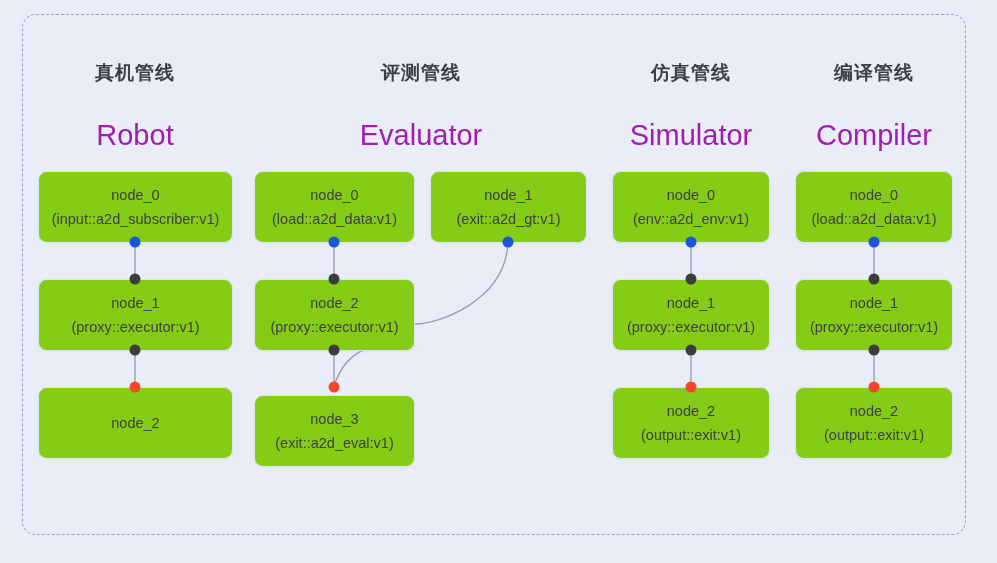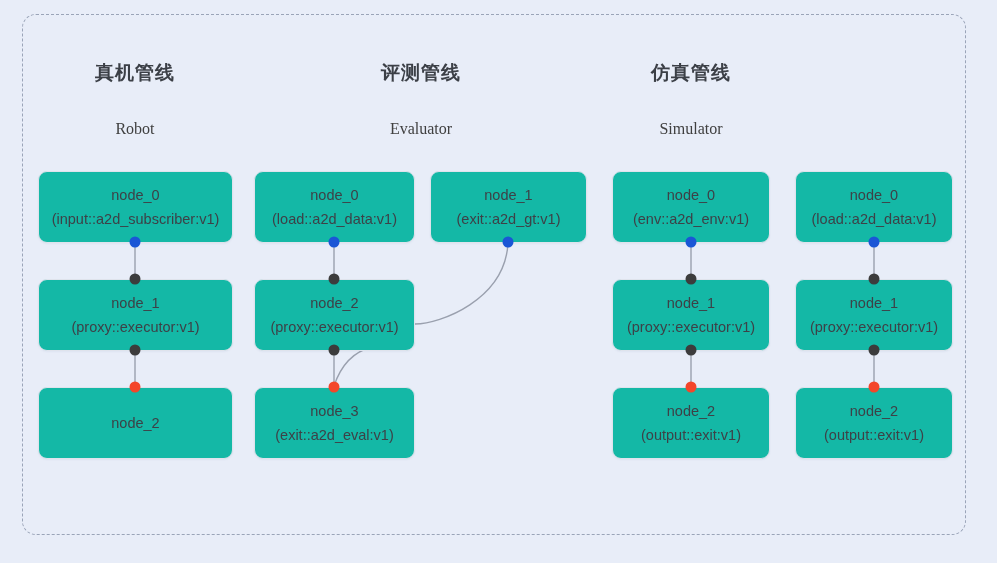--- a/index.html
+++ b/index.html
@@ -42,43 +42,42 @@
     width: 997px;
     height: 563px;
     pointer-events: none;
   }
 
   
   .col-header {
     position: absolute;
     text-align: center;
     pointer-events: none;
-    font-family: Liberation Serif, serif;
   }
   .col-title-cn {
     font-size: 19px;
     font-weight: bold;
     color: #3b3f46;
     letter-spacing: 1px;
     line-height: 1;
     white-space: nowrap;
   }
   .col-title-en {
-    font-size: 16px;
+    font-size: 29px;
     font-weight: normal;
-    color: #404040;
+    color: #a21caf;
     line-height: 1;
     margin-top: 39px;
     white-space: nowrap;
   }
 
   
   .node-box {
     position: absolute;
-    background: #14b8a6;
+    background: #84cc16;
     border: 1px solid #dfe3ec;
     border-radius: 9px;
     box-sizing: border-box;
     display: flex;
     flex-direction: column;
     align-items: center;
     justify-content: center;
     box-shadow: 0 1px 2px rgba(40,60,110,0.05);
   }
   .node-name {
@@ -147,20 +146,24 @@
   <div class="col-header" style="left:591px; top:63px; width:200px;">
     <div class="col-title-cn">仿真管线</div>
     <div class="col-title-en">Simulator</div>
   </div>
 
   <div class="col-header" style="left:321px; top:63px; width:200px;">
     <div class="col-title-cn">评测管线</div>
     <div class="col-title-en">Evaluator</div>
   </div>
 
+  <div class="col-header" style="left:774px; top:63px; width:200px;">
+    <div class="col-title-cn">编译管线</div>
+    <div class="col-title-en">Compiler</div>
+  </div>
 
   <div class="node-box" style="left:38px; top:171px; width:195px; height:72px;">
     <div class="node-name">node_0</div>
     <div class="node-type">(input::a2d_subscriber:v1)</div>
   </div>
   <div class="port port-in-blue" style="left:135px; top:242px;"></div>
 
   <div class="node-box" style="left:38px; top:279px; width:195px; height:72px;">
     <div class="node-name">node_1</div>
     <div class="node-type">(proxy::executor:v1)</div>
@@ -185,21 +188,21 @@
   </div>
   <div class="port port-in-blue" style="left:508px; top:242px;"></div>
 
   <div class="node-box" style="left:254px; top:279px; width:161px; height:72px;">
     <div class="node-name">node_2</div>
     <div class="node-type">(proxy::executor:v1)</div>
   </div>
   <div class="port port-in-black" style="left:334px; top:279px;"></div>
   <div class="port port-out-black" style="left:334px; top:350px;"></div>
 
-  <div class="node-box" style="left:254px; top:387px; width:161px; height:72px;">
+  <div class="node-box" style="left:254px; top:395px; width:161px; height:72px;">
     <div class="node-name">node_3</div>
     <div class="node-type">(exit::a2d_eval:v1)</div>
   </div>
   <div class="port port-out-red" style="left:334px; top:387px;"></div>
 
   <div class="node-box" style="left:612px; top:171px; width:158px; height:72px;">
     <div class="node-name">node_0</div>
     <div class="node-type">(env::a2d_env:v1)</div>
   </div>
   <div class="port port-in-blue" style="left:691px; top:242px;"></div>

